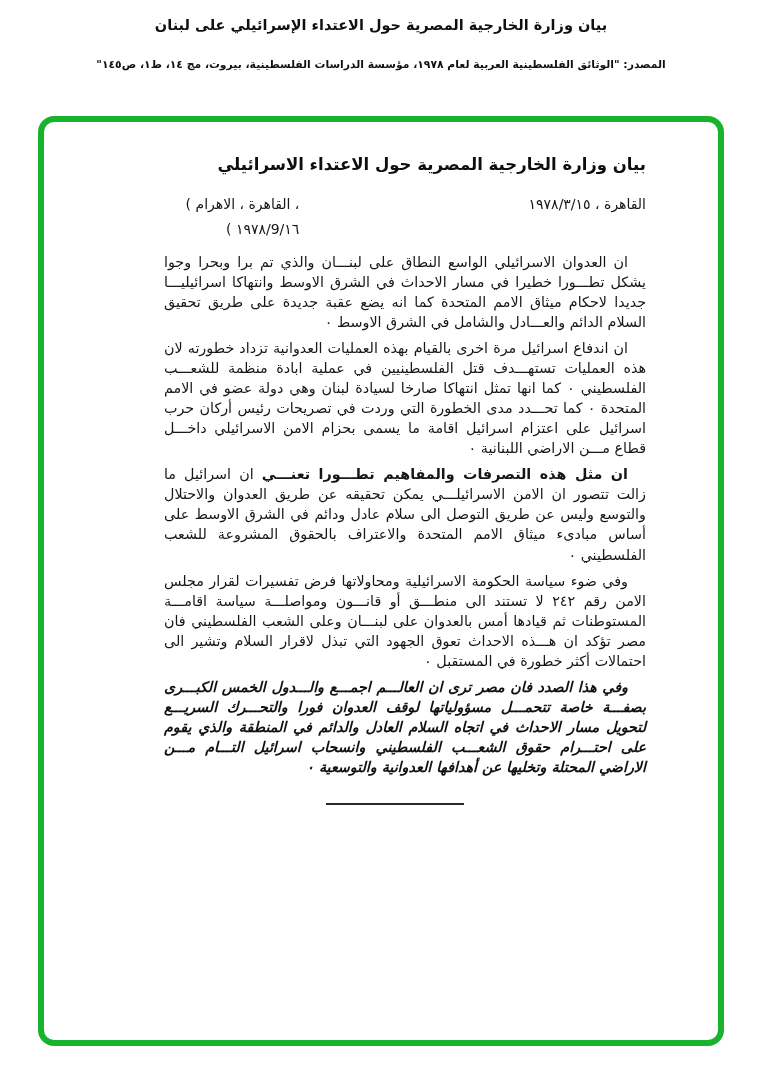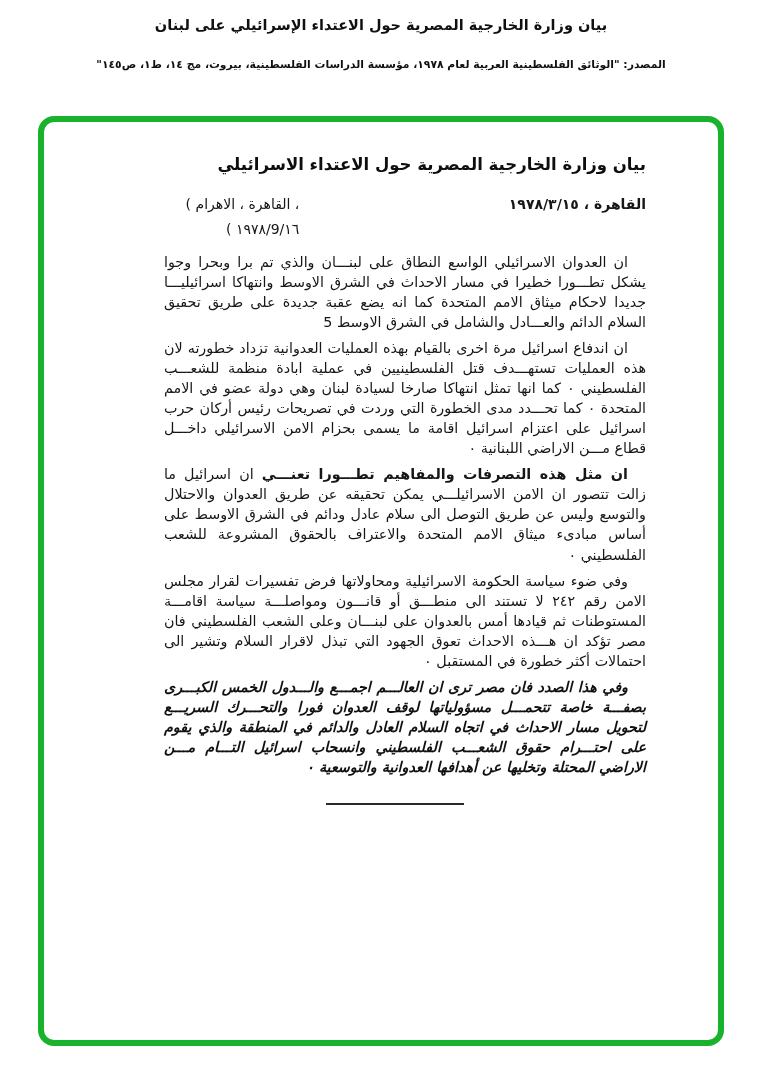--- a/index.html
+++ b/index.html
@@ -69,21 +69,21 @@
     color: #0e0e0e;
   }
   .dateline {
     display: flex;
     justify-content: space-between;
     align-items: flex-start;
     margin-top: 13px;
     font-size: 14px;
     line-height: 1.7;
   }
-  .place-date { white-space: nowrap; font-weight: bold; }
+  .place-date { white-space: nowrap; }
   .citation {
     direction: ltr;
     text-align: right;
     white-space: nowrap;
   }
   .citation .cit-l2 {
     margin-left: 62px;
     margin-top: 2px;
   }
   .para {
@@ -122,21 +122,21 @@
     </div>
 
     <div class="dateline">
       <span class="place-date">القاهرة ، ١٩٧٨/٣/١٥</span>
       <span class="citation">
         <div class="cit-l1">( الاهرام‎ ، القاهرة‎ ،</div>
         <div class="cit-l2">( ١٩٧٨/9/١٦</div>
       </span>
     </div>
 
-    <p class="para">ان العدوان الاسرائيلي الواسع النطاق على لبنـــان والذي تم برا وبحرا وجوا يشكل تطـــورا خطيرا في مسار الاحداث في الشرق الاوسط وانتهاكا اسرائيليـــا جديدا لاحكام ميثاق الامم المتحدة كما انه يضع عقبة جديدة على طريق تحقيق السلام الدائم والعـــادل والشامل في الشرق الاوسط 5</p>
+    <p class="para">ان العدوان الاسرائيلي الواسع النطاق على لبنـــان والذي تم برا وبحرا وجوا يشكل تطـــورا خطيرا في مسار الاحداث في الشرق الاوسط وانتهاكا اسرائيليـــا جديدا لاحكام ميثاق الامم المتحدة كما انه يضع عقبة جديدة على طريق تحقيق السلام الدائم والعـــادل والشامل في الشرق الاوسط ٠</p>
 
     <p class="para">ان اندفاع اسرائيل مرة اخرى بالقيام بهذه العمليات العدوانية تزداد خطورته لان هذه العمليات تستهـــدف قتل الفلسطينيين في عملية ابادة منظمة للشعـــب الفلسطيني ٠ كما انها تمثل انتهاكا صارخا لسيادة لبنان وهي دولة عضو في الامم المتحدة ٠ كما تحـــدد مدى الخطورة التي وردت في تصريحات رئيس أركان حرب اسرائيل على اعتزام اسرائيل اقامة ما يسمى بحزام الامن الاسرائيلي داخـــل قطاع مـــن الاراضي اللبنانية ٠</p>
 
     <p class="para"><span class="lead">ان مثل هذه التصرفات والمفاهيم تطـــورا تعنـــي</span><span> ان اسرائيل ما زالت تتصور ان الامن الاسرائيلـــي يمكن تحقيقه عن طريق العدوان والاحتلال والتوسع وليس عن طريق التوصل الى سلام عادل ودائم في الشرق الاوسط على أساس مبادىء ميثاق الامم المتحدة والاعتراف بالحقوق المشروعة للشعب الفلسطيني ٠</span></p>
 
     <p class="para">وفي ضوء سياسة الحكومة الاسرائيلية ومحاولاتها فرض تفسيرات لقرار مجلس الامن رقم ٢٤٢ لا تستند الى منطـــق أو قانـــون ومواصلـــة سياسة اقامـــة المستوطنات ثم قيادها أمس بالعدوان على لبنـــان وعلى الشعب الفلسطيني فان مصر تؤكد ان هـــذه الاحداث تعوق الجهود التي تبذل لاقرار السلام وتشير الى احتمالات أكثر خطورة في المستقبل ٠</p>
 
     <p class="para heavy">وفي هذا الصدد فان مصر ترى ان العالـــم اجمـــع والـــدول الخمس الكبـــرى بصفـــة خاصة تتحمـــل مسؤولياتها لوقف العدوان فورا والتحـــرك السريـــع لتحويل مسار الاحداث في اتجاه السلام العادل والدائم في المنطقة والذي يقوم على احتـــرام حقوق الشعـــب الفلسطيني وانسحاب اسرائيل التـــام مـــن الاراضي المحتلة وتخليها عن أهدافها العدوانية والتوسعية ٠</p>
 
     <div class="divider-rule"></div>

